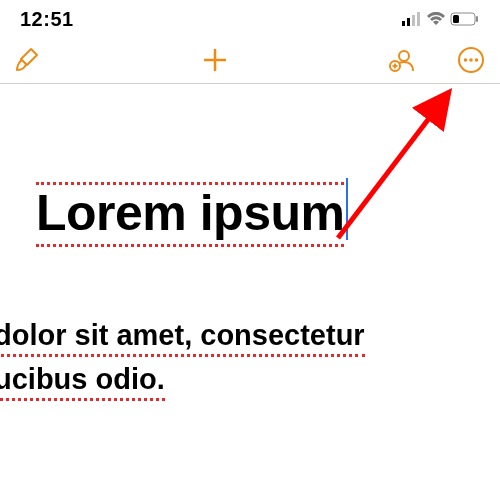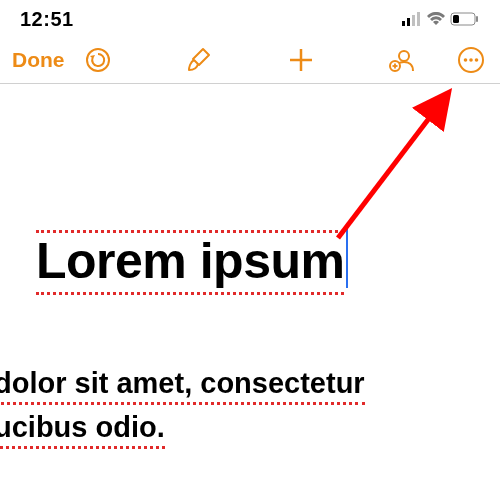--- a/index.html
+++ b/index.html
@@ -11,21 +11,21 @@
 
   
   .toolbar { display: flex; align-items: center; justify-content: space-between; padding: 8px 14px 8px 12px; border-bottom: 1px solid #d0d0d0; }
   .done { color: #ed8b16; font-weight: 700; font-size: 21px; }
   .tb-icon { width: 30px; height: 30px; display: flex; align-items: center; justify-content: center; color: #ed8b16; }
   .tb-group { display: flex; align-items: center; gap: 38px; }
   .left-group { display: flex; align-items: center; gap: 18px; }
 
   
   .doc { padding-top: 100px; }
-  .title-wrap { position: relative; margin-left: 36px; display: inline-block; margin-top: 48px; }
+  .title-wrap { position: relative; margin-left: 36px; display: inline-block; }
   .title { font-size: 50px; font-weight: 700; color: #000; letter-spacing: -0.5px; }
   .dotted-line { border: none; border-top: 3px dotted #e12a2a; margin-top: 2px; }
   .dotted-top { position: absolute; left: 0; right: 0; top: -4px; }
   .cursor { position: absolute; right: -4px; top: -6px; width: 2px; height: 62px; background: #2a6ff0; }
 
   .body-wrap { margin-top: 68px; margin-left: -6px; }
   .body-line { font-size: 29px; font-weight: 800; color: #000; white-space: nowrap; border-bottom: 3px dotted #e12a2a; display: inline-block; padding-bottom: 2px; margin-bottom: 6px; }
 
   
   .arrow { position: absolute; top: 88px; left: 328px; pointer-events: none; }
@@ -55,30 +55,20 @@
       <svg width="30" height="14" viewBox="0 0 30 14">
           <rect x="1" y="1" width="24" height="12" rx="3" fill="none" stroke="#8a8a8a" stroke-width="1"></rect>
           <rect x="3" y="3" width="6" height="8" rx="1.5" fill="#000"></rect>
           <rect x="26" y="4" width="2" height="6" rx="1" fill="#8a8a8a"></rect>
         </svg>
     </span>
   </div>
 </div>
 
 <div class="toolbar">
-  <div class="left-group">
-    <span class="done">Done</span>
-    <span class="tb-icon">
-      <svg width="26" height="26" viewBox="0 0 26 26">
-          <circle cx="13" cy="13" r="11" fill="none" stroke="#ed8b16" stroke-width="2"></circle>
-          <path d="M13 7 A6 6 0 1 1 7.5 11" fill="none" stroke="#ed8b16" stroke-width="2"></path>
-          <path d="M5 9 L8 12 L10 8 Z" fill="#ed8b16"></path>
-        </svg>
-    </span>
-  </div>
   <span class="tb-icon">
     <svg width="28" height="28" viewBox="0 0 28 28">
         <path d="M18 3 L24 9 L14 19 L8 13 Z" fill="none" stroke="#ed8b16" stroke-width="2" stroke-linejoin="round"></path>
         <path d="M9 14 C5 16 4 22 4 24 C8 24 12 22 13 18" fill="none" stroke="#ed8b16" stroke-width="2" stroke-linejoin="round"></path>
       </svg>
   </span>
   <span class="tb-icon">
     <svg width="28" height="28" viewBox="0 0 28 28">
         <line x1="14" y1="3" x2="14" y2="25" stroke="#ed8b16" stroke-width="2.5"></line>
         <line x1="3" y1="14" x2="25" y2="14" stroke="#ed8b16" stroke-width="2.5"></line>

